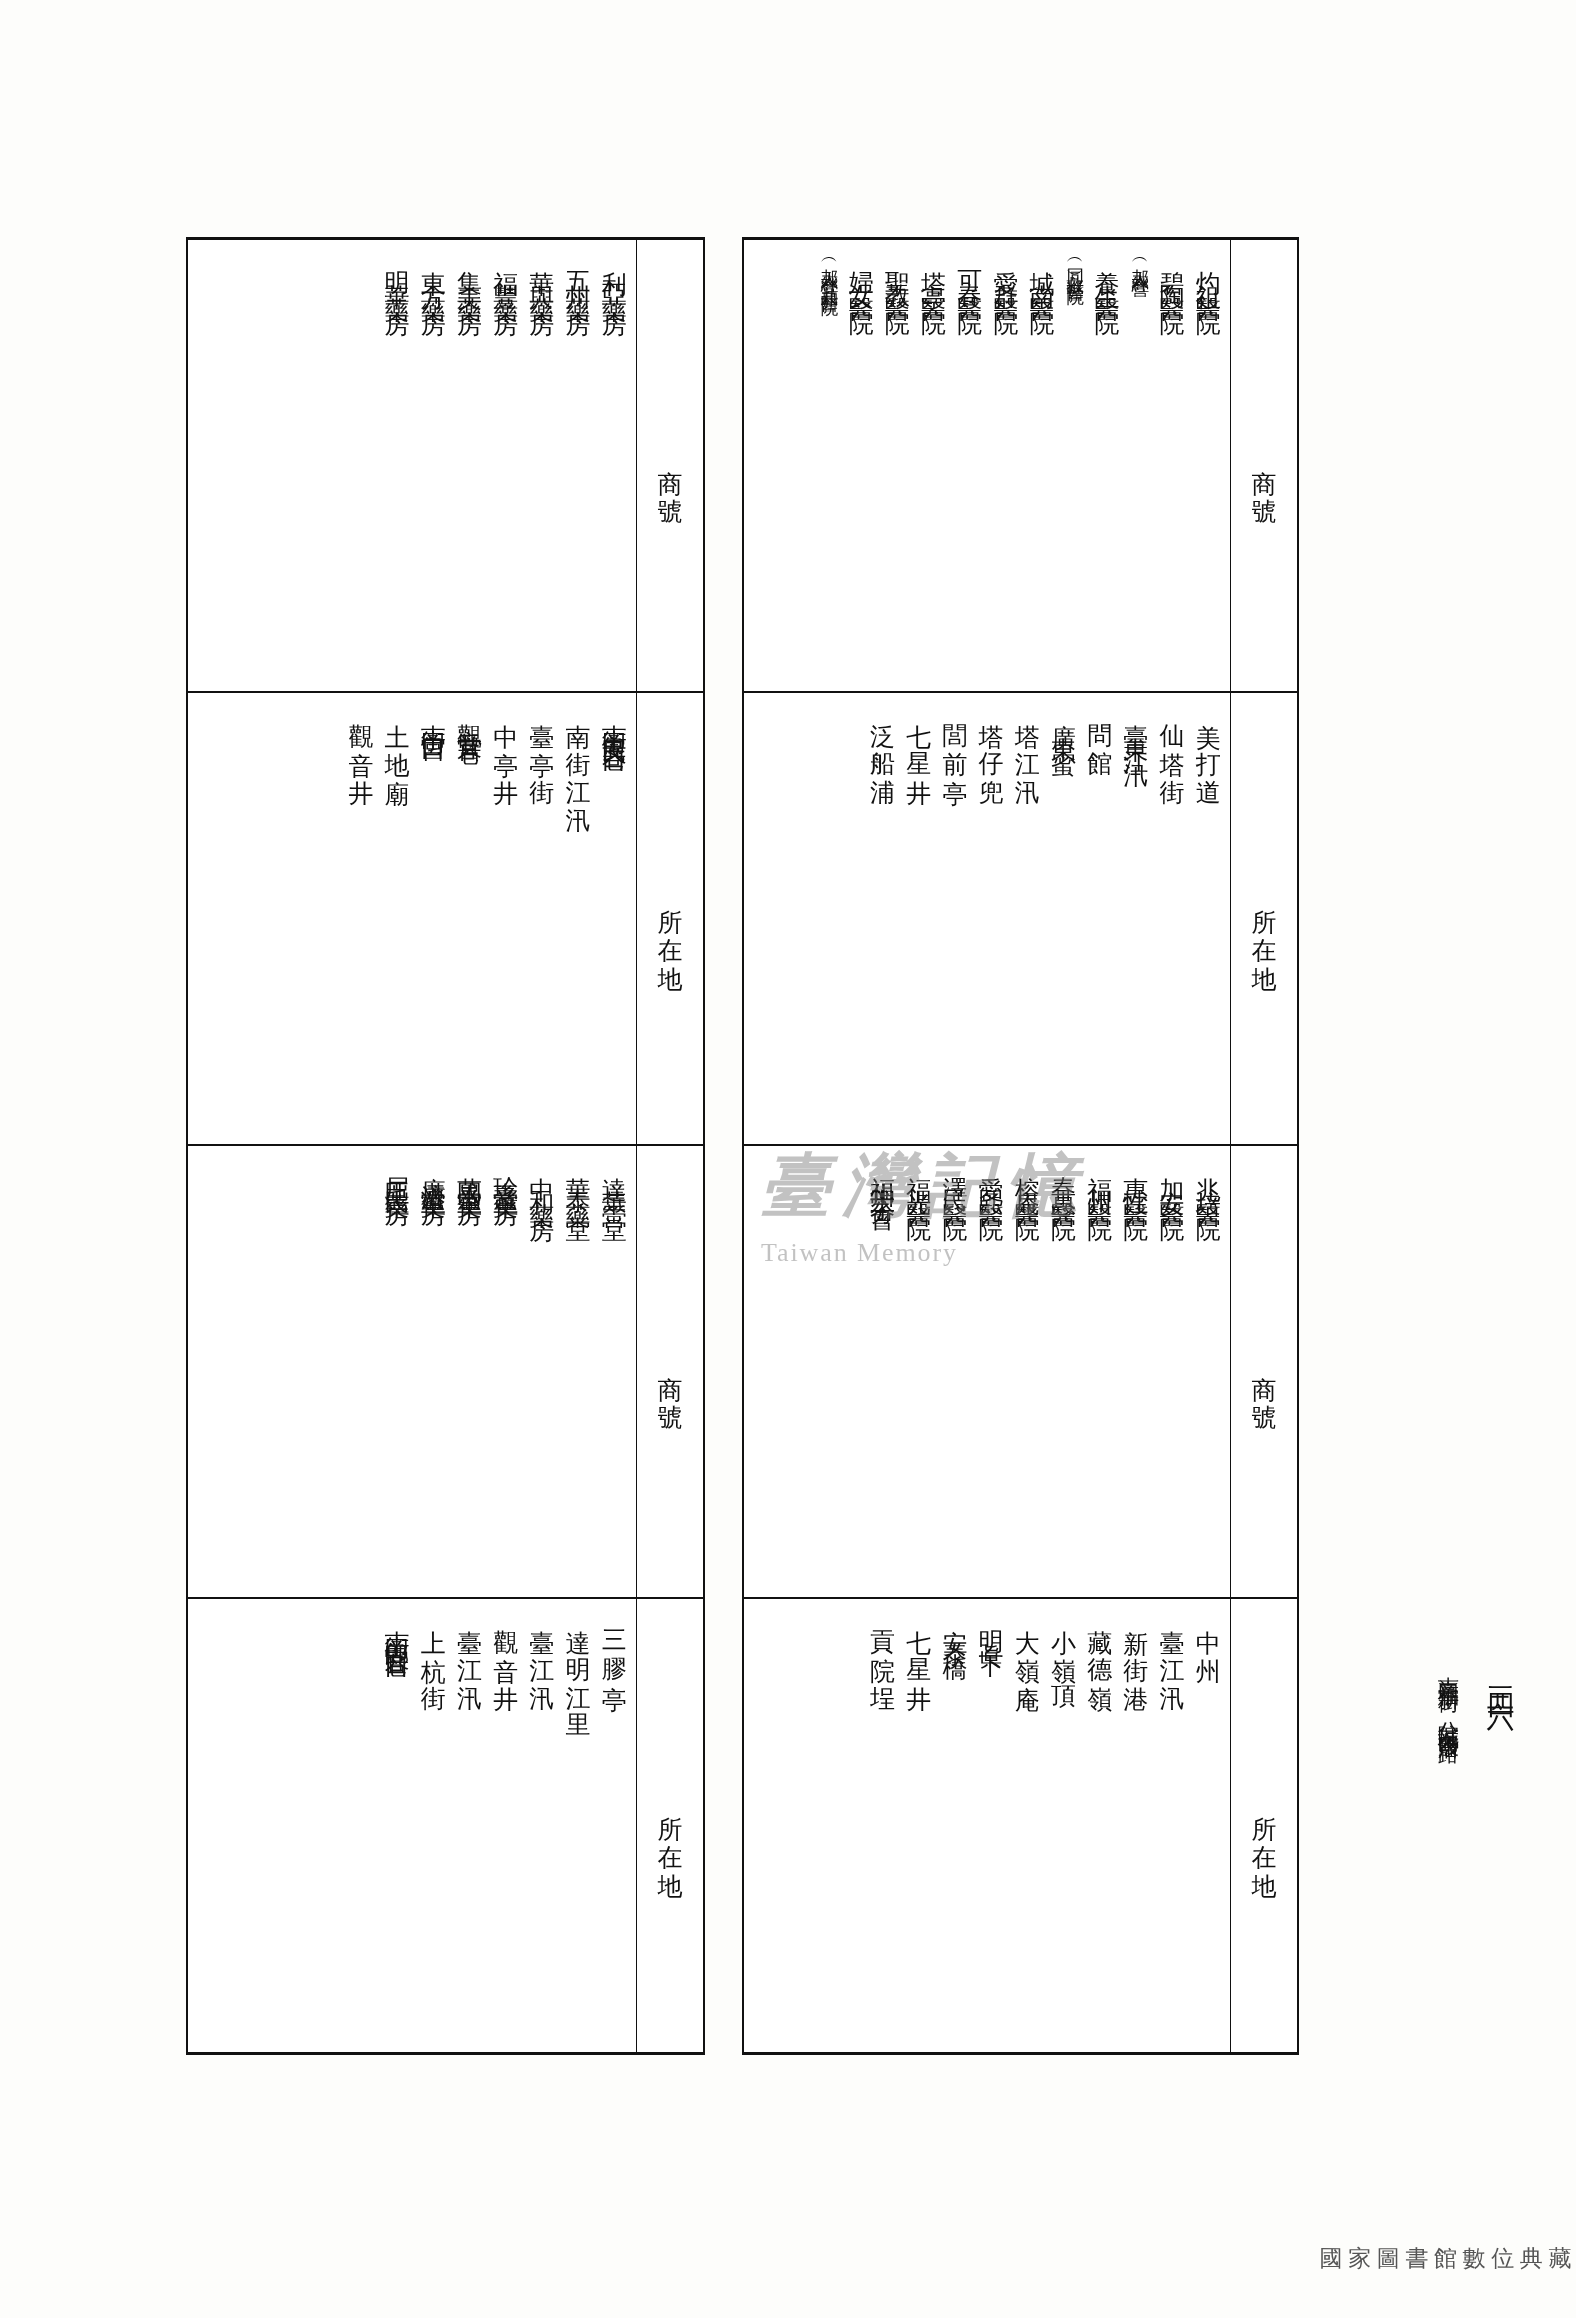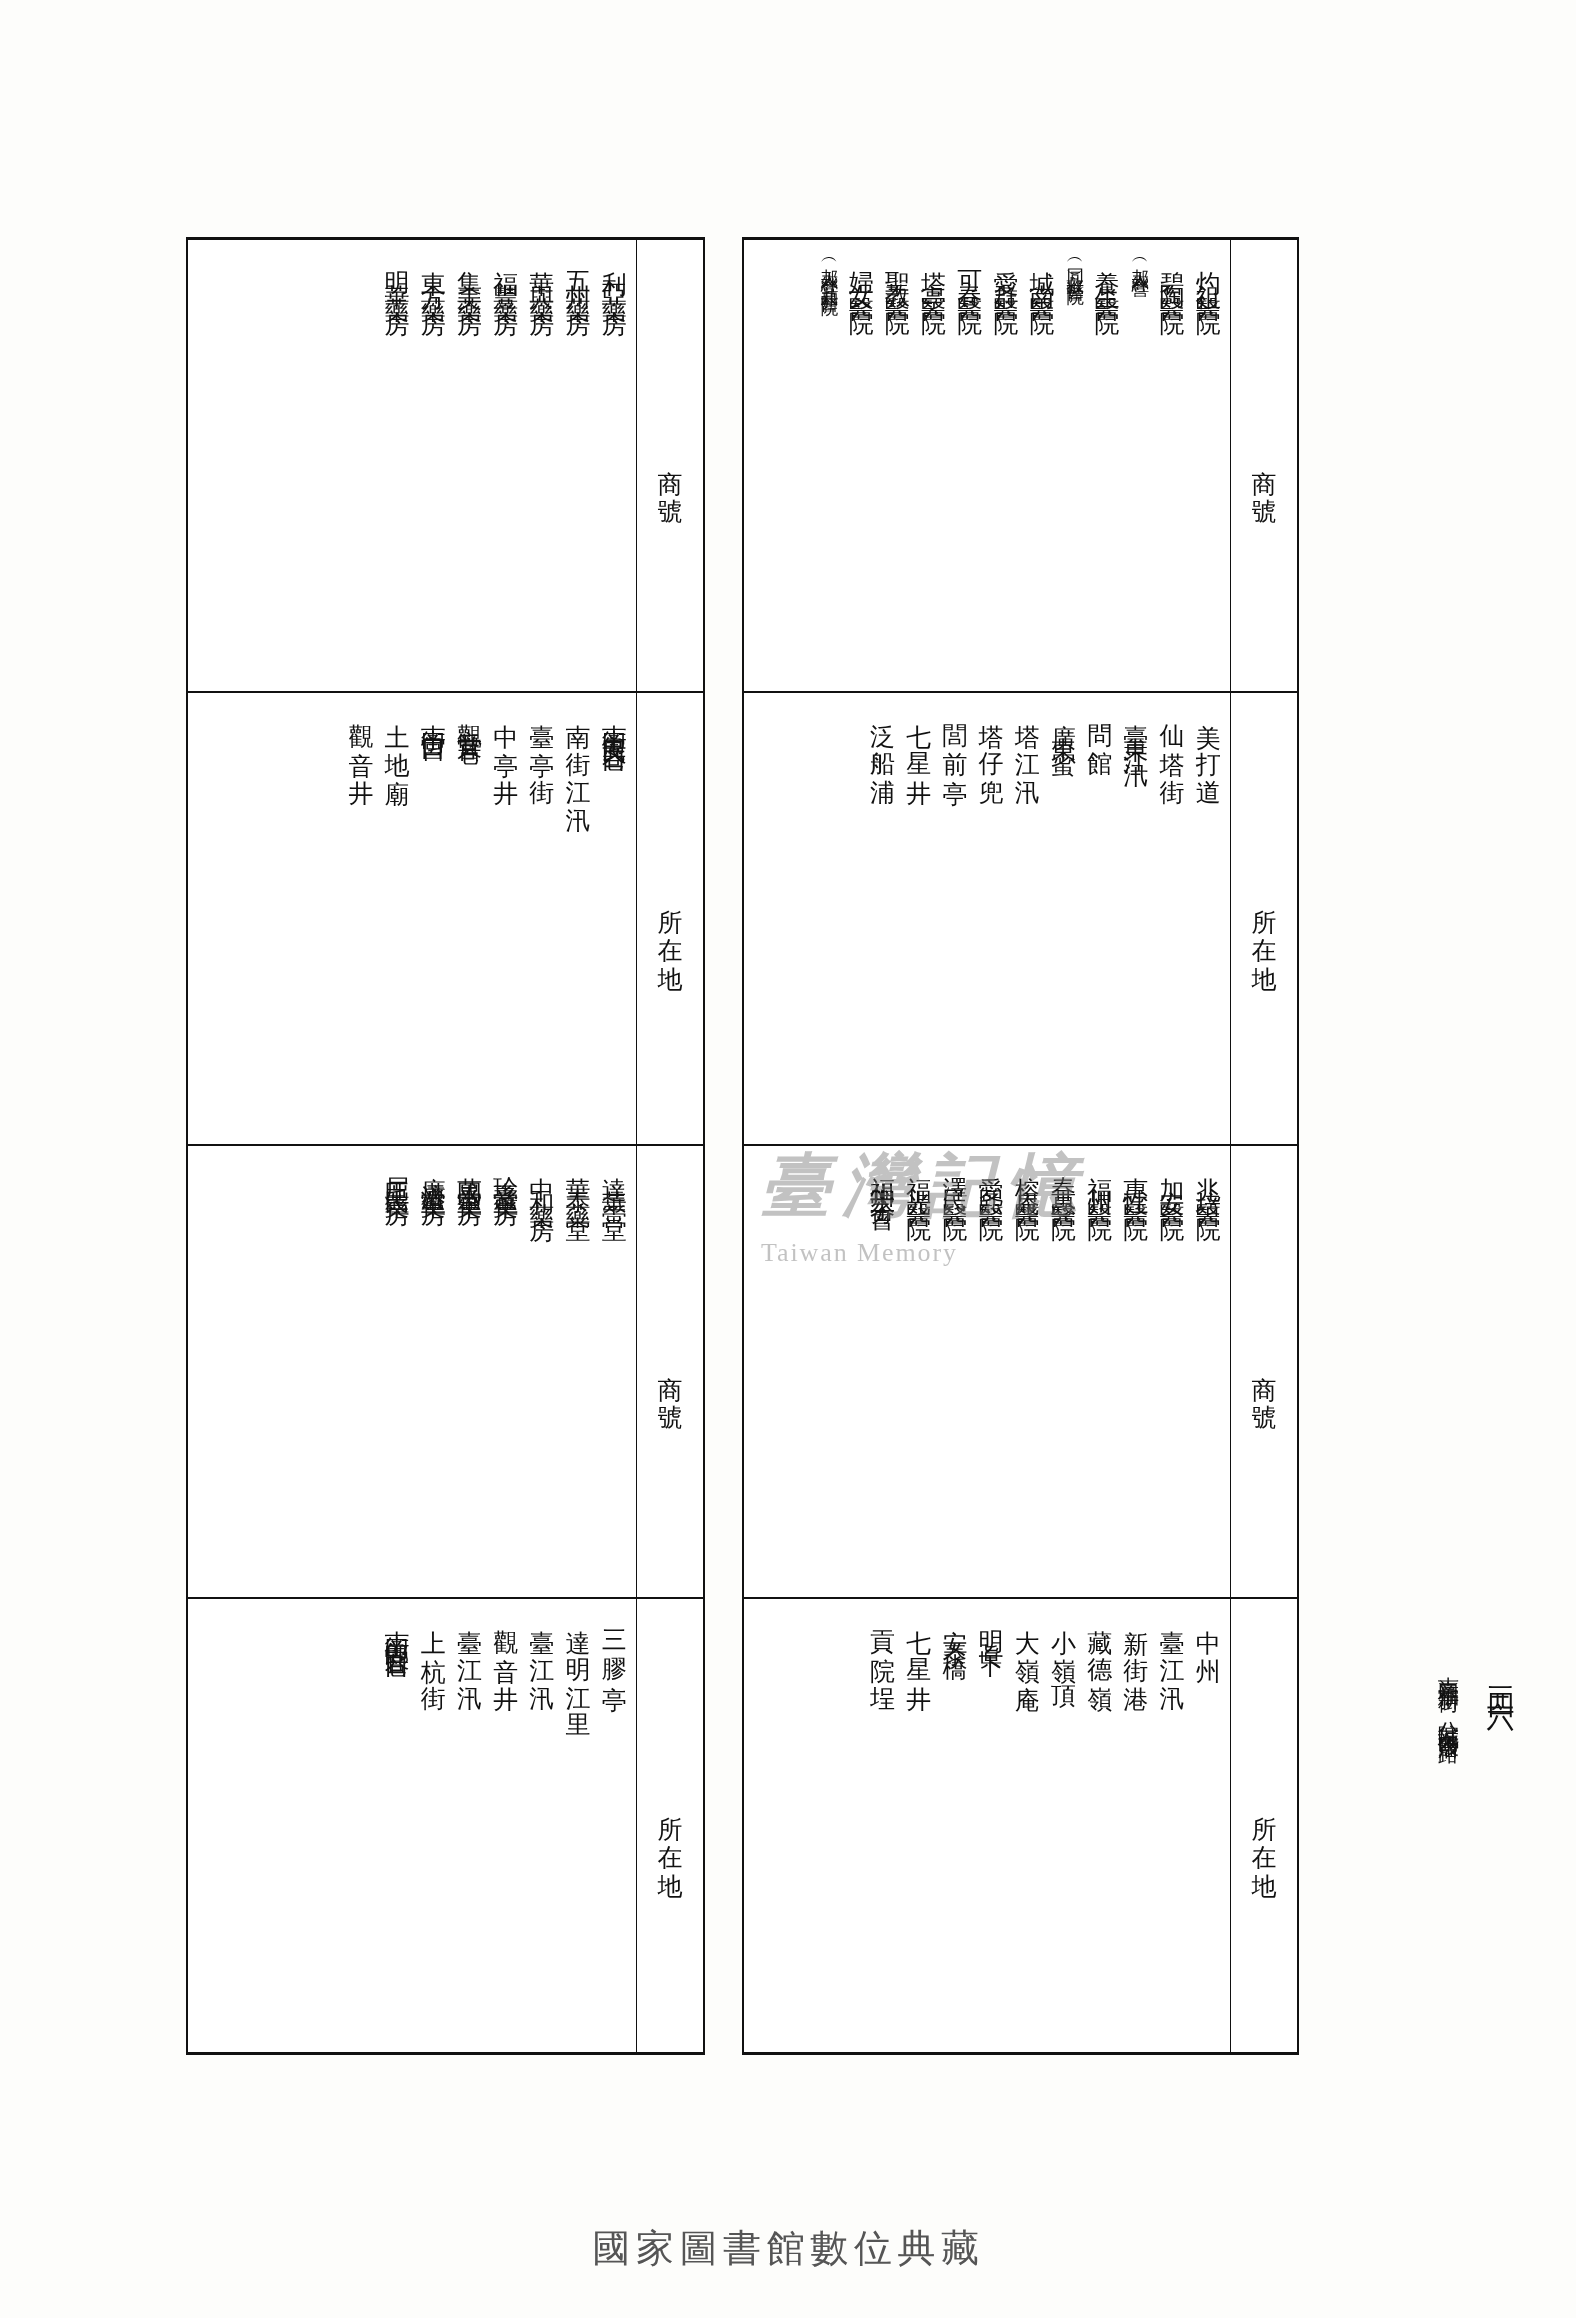--- a/index.html
+++ b/index.html
@@ -175,22 +175,22 @@
     letter-spacing: 1.9px;
     font-family: "Liberation Serif", serif;
   }
 
   
   .credit {
     position: absolute;
     left: 0;
     right: 0;
     bottom: 45px;
-    text-align: center;
-    font-size: 38px;
+    text-align: right;
+    font-size: 23px;
     letter-spacing: 5.6px;
     color: #555;
     font-family: "DejaVu Serif", serif;
   }
 </style>
 </head>
 <body>
 
 <div class="page">
 

